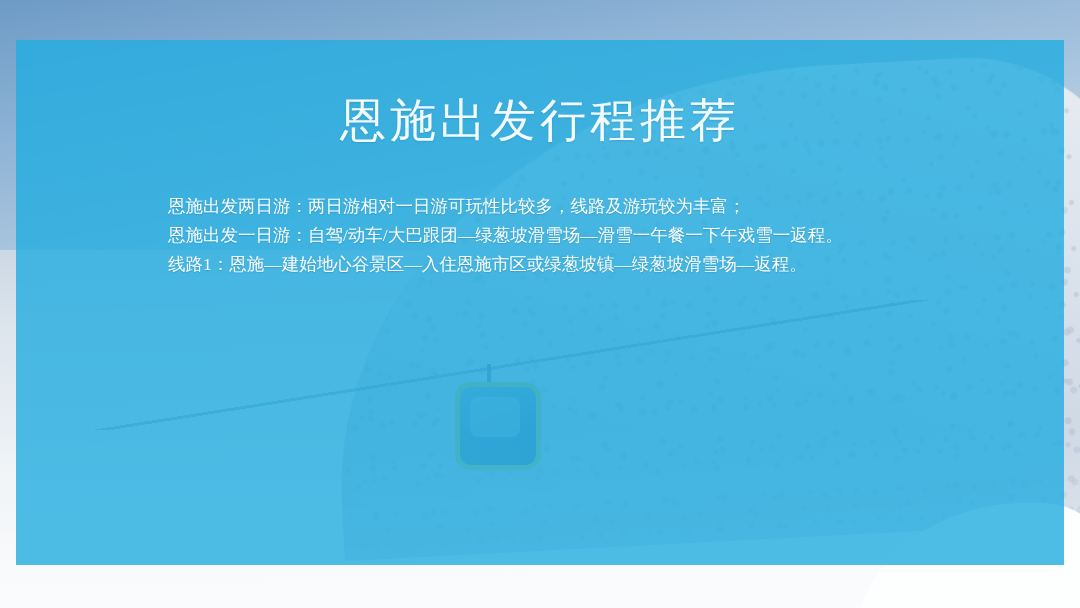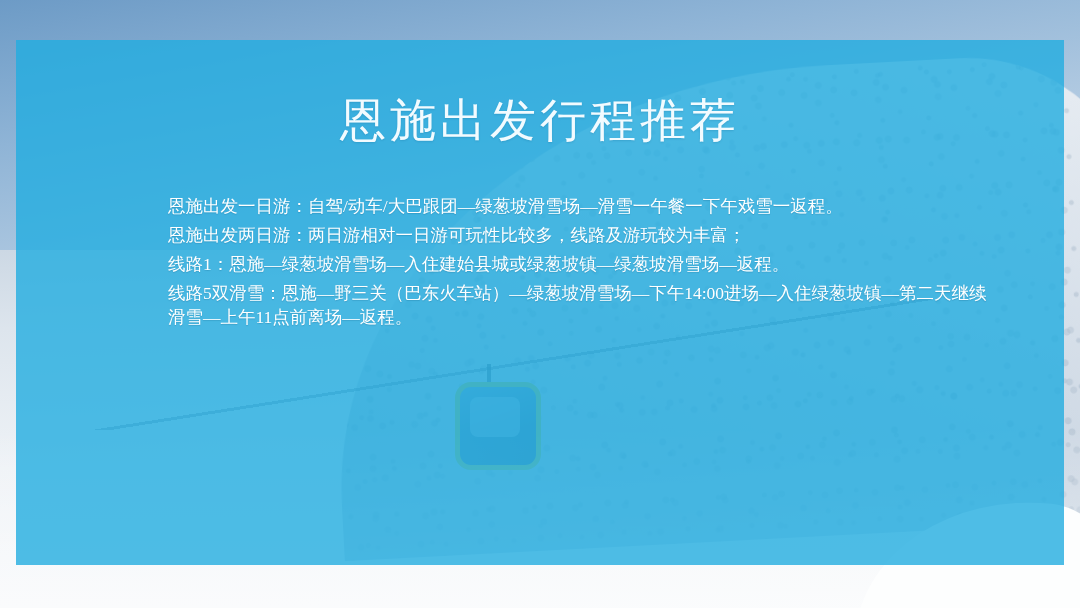--- a/index.html
+++ b/index.html
@@ -184,20 +184,19 @@
     <div class="piste"></div>
     <div class="drift"></div>
   </div>
 
   <div class="overlay"></div>
 
   <div class="content">
     <div class="title">恩施出发行程推荐</div>
 
     <div class="body-text">
+      <p>恩施出发两日游：两日游相对一日游可玩性比较多，线路及游玩较为丰富；</p>
       <p>恩施出发一日游：自驾/动车/大巴跟团—绿葱坡滑雪场—滑雪一午餐一下午戏雪一返程。</p>
-      <p>恩施出发两日游：两日游相对一日游可玩性比较多，线路及游玩较为丰富；</p>
-      <p>线路1：恩施—绿葱坡滑雪场—入住建始县城或绿葱坡镇—绿葱坡滑雪场—返程。</p>
-      <p>线路5双滑雪：恩施—野三关（巴东火车站）—绿葱坡滑雪场—下午14:00进场—入住绿葱坡镇—第二天继续滑雪—上午11点前离场—返程。</p>
+      <p>线路1：恩施—建始地心谷景区—入住恩施市区或绿葱坡镇—绿葱坡滑雪场—返程。</p>
     </div>
   </div>
 
 </div>
 
 </body></html>

